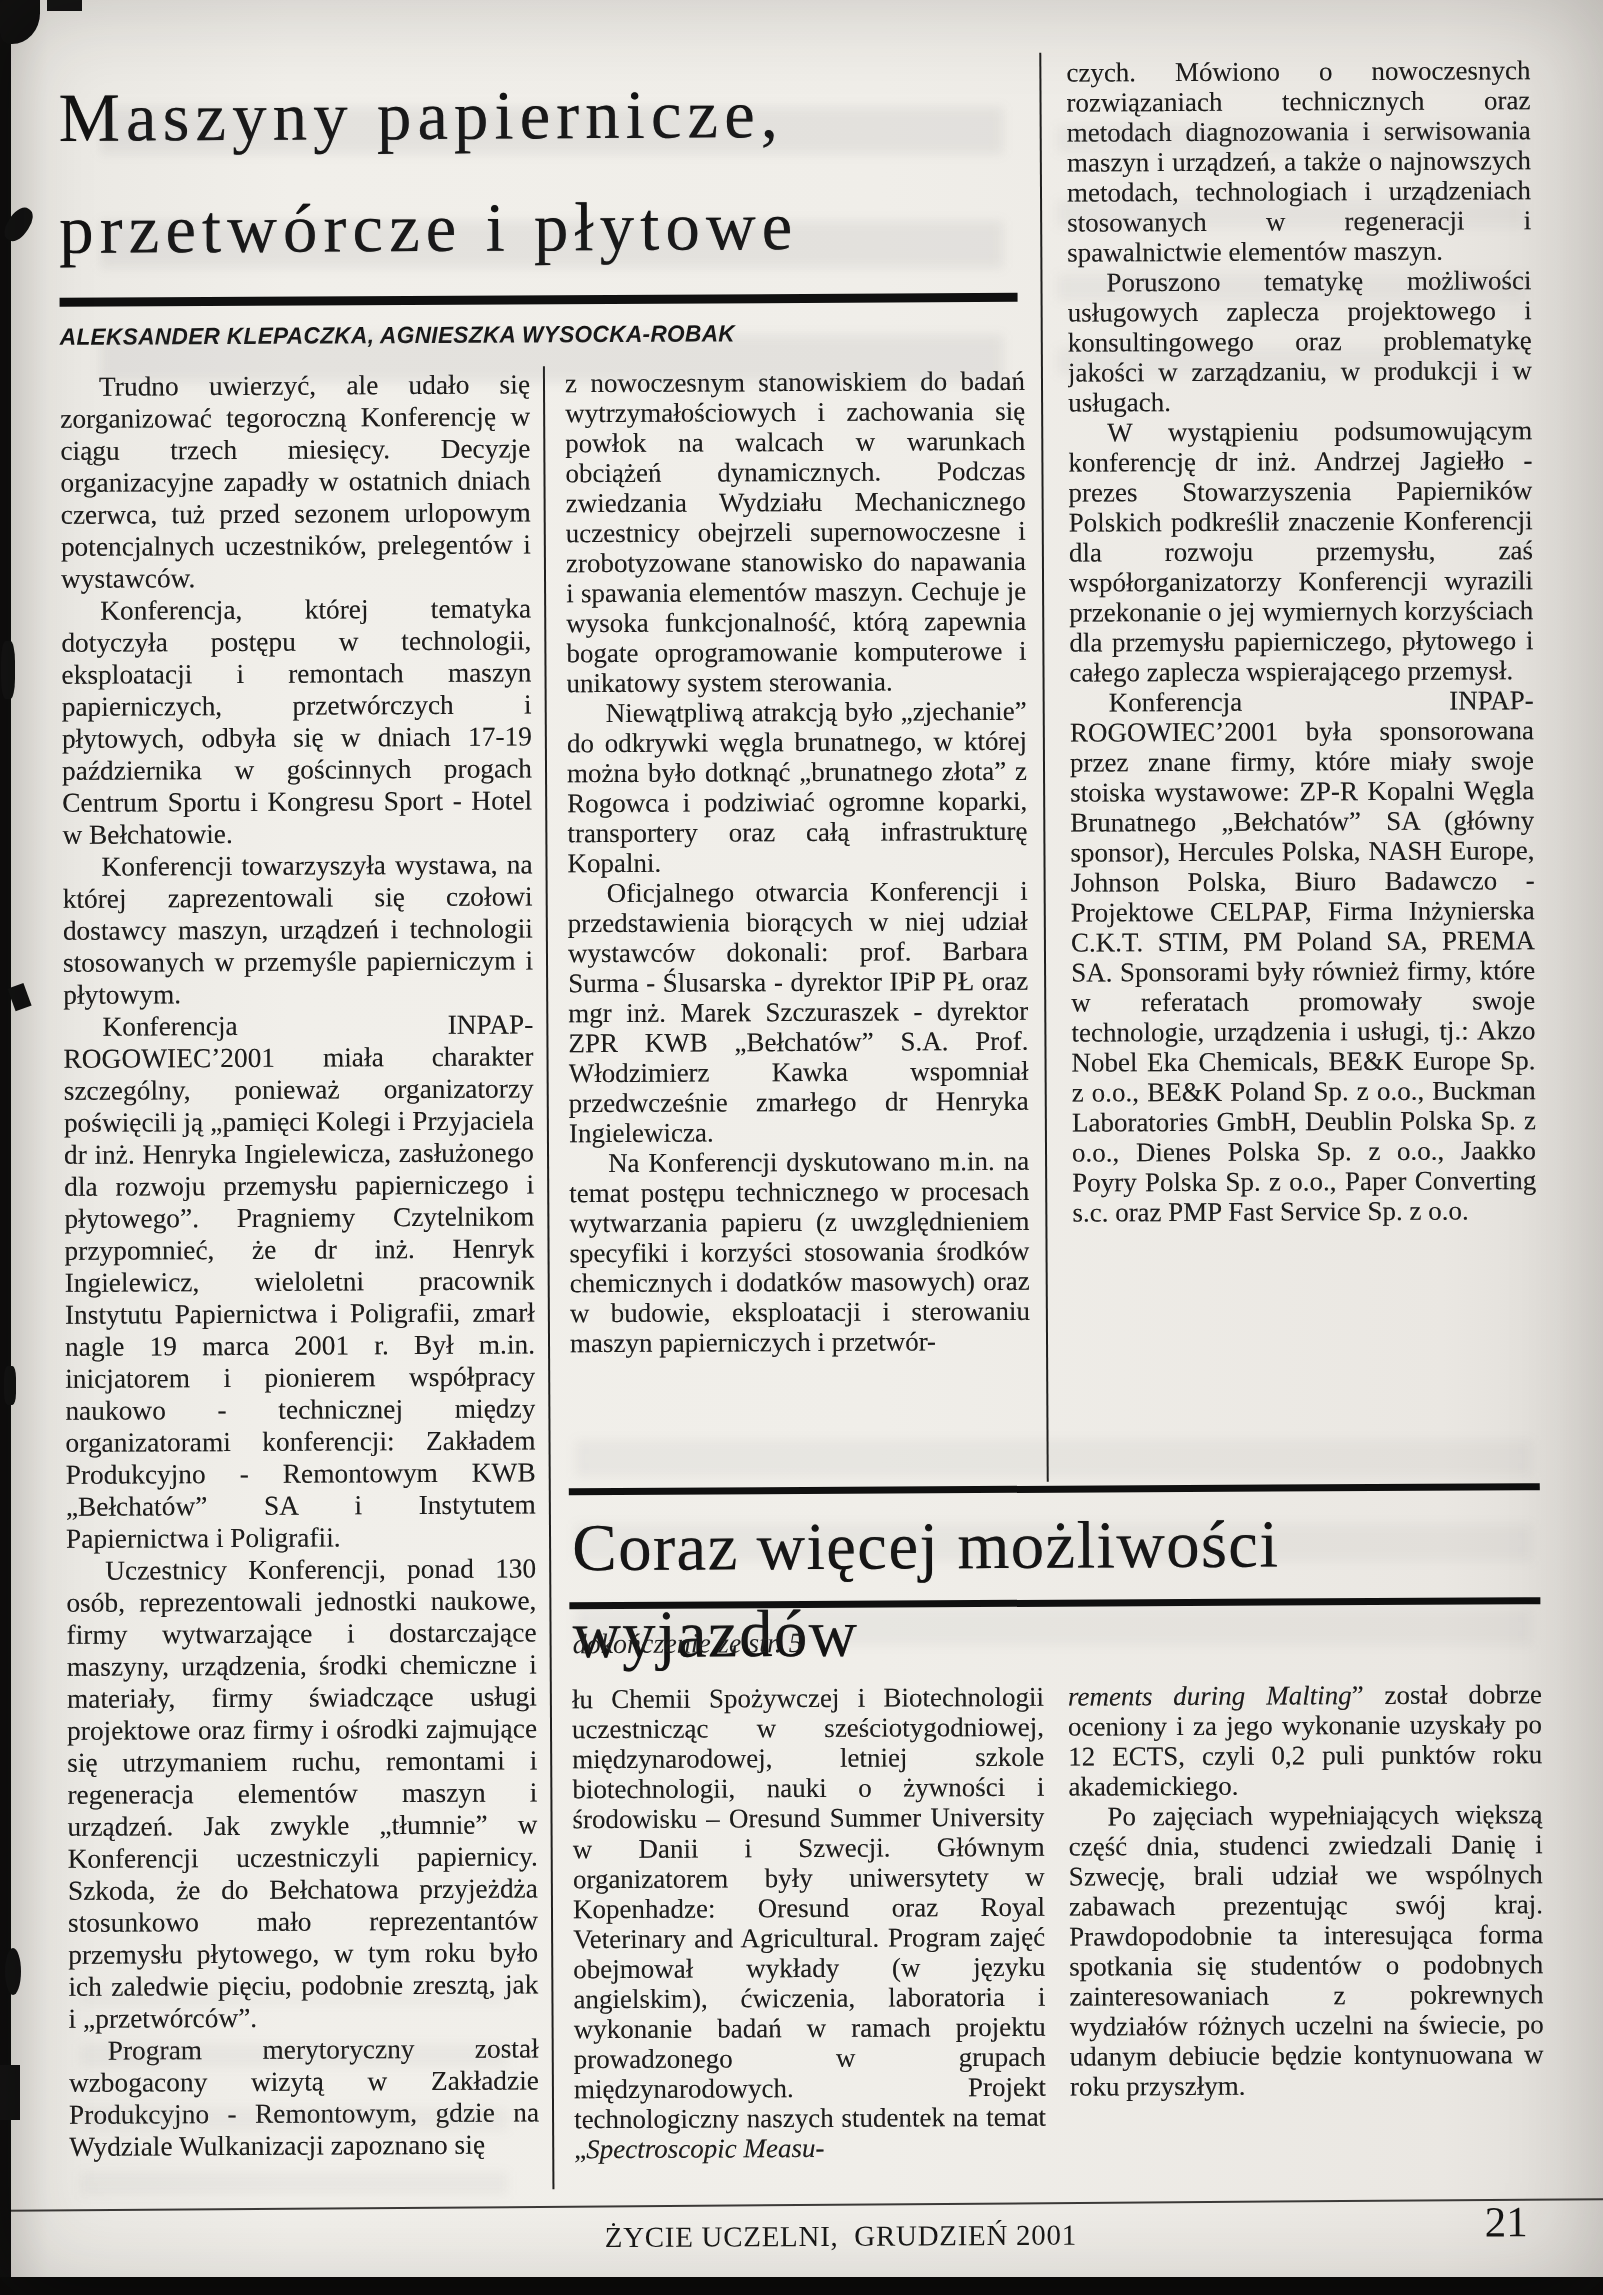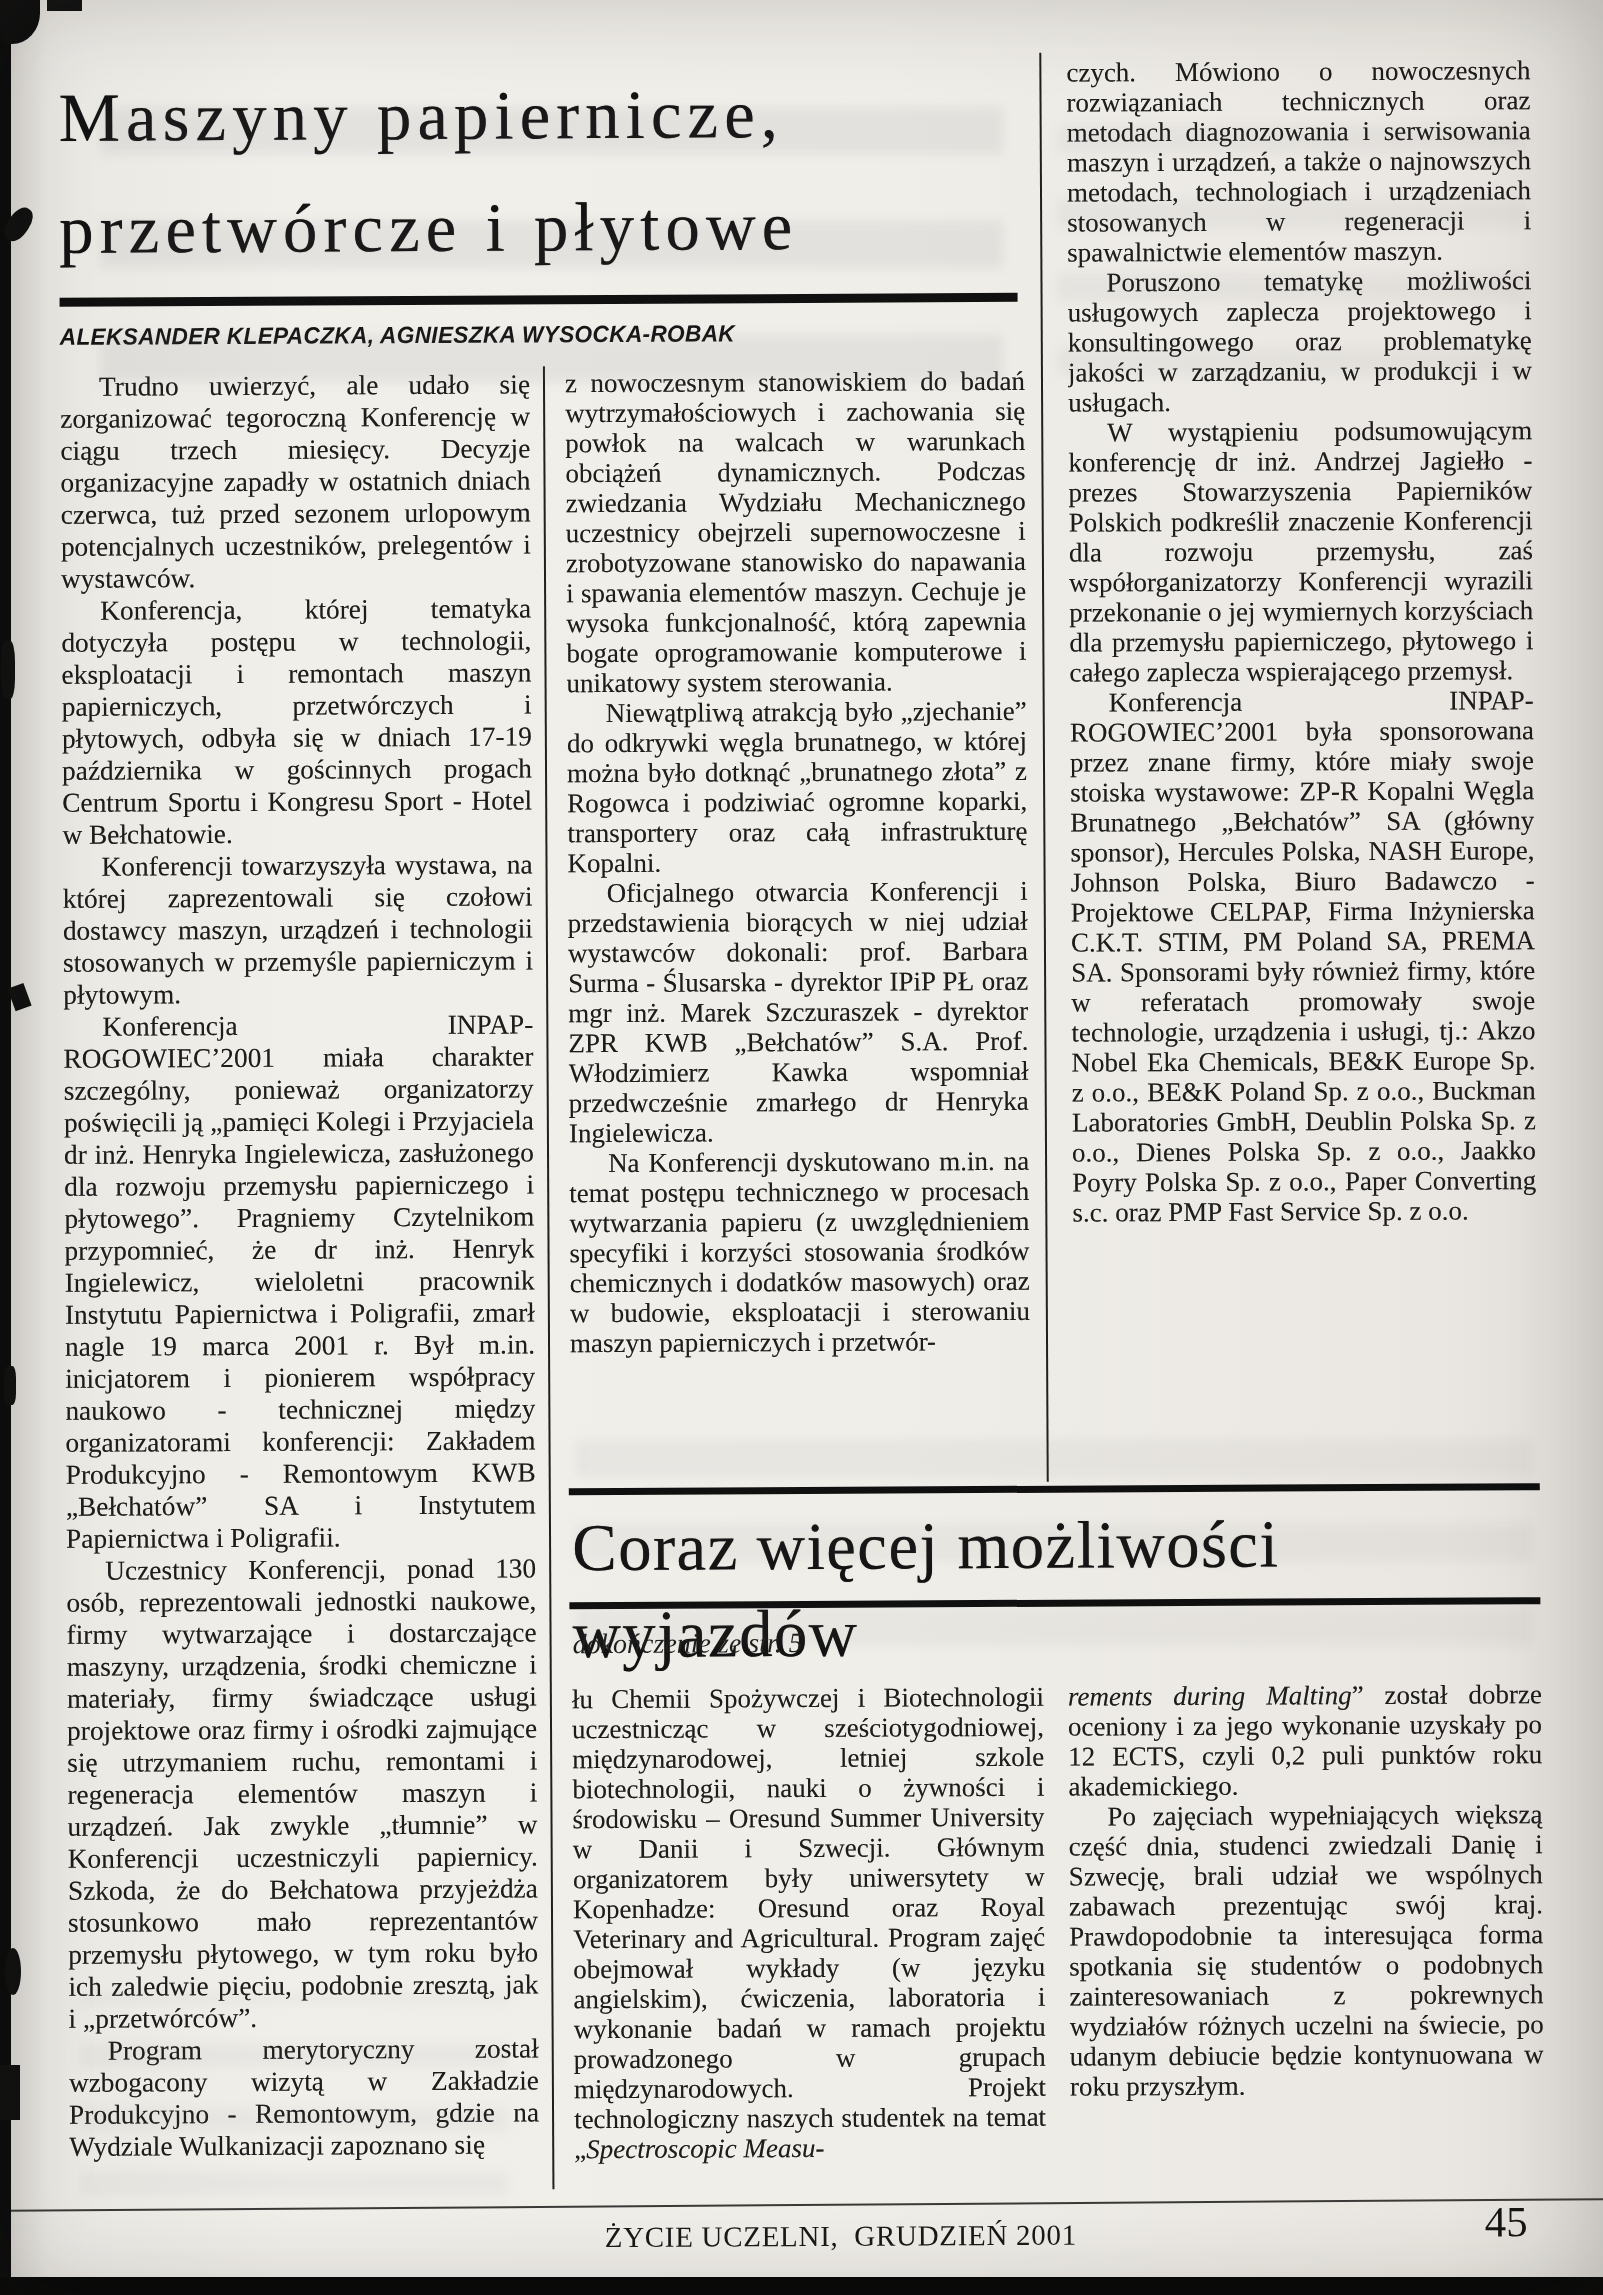--- a/index.html
+++ b/index.html
@@ -127,21 +127,21 @@
           <p><span>łu Chemii Spożywczej i Biotechnologii uczestnicząc w sześciotygodniowej, międzynarodowej, letniej szkole biotechnologii, nauki o żywności i środowisku – Oresund Summer University w Danii i Szwecji. Głównym organizatorem były uniwersytety w Kopenhadze: Oresund oraz Royal Veterinary and Agricultural. Program zajęć obejmował wykłady (w języku angielskim), ćwiczenia, laboratoria i wykonanie badań w ramach projektu prowadzonego w grupach międzynarodowych. Projekt technologiczny naszych studentek na temat „</span><span class="it">Spectroscopic Measu-</span></p>
         </div>
       <div class="bodytext art2col2 cont">
           <p><span class="it">rements during Malting</span><span>” został dobrze oceniony i za jego wykonanie uzyskały po 12 ECTS, czyli 0,2 puli punktów roku akademickiego.</span></p>
           <p><span>Po zajęciach wypełniających większą część dnia, studenci zwiedzali Danię i Szwecję, brali udział we wspólnych zabawach prezentując swój kraj. Prawdopodobnie ta interesująca forma spotkania się studentów o podobnych zainteresowaniach z pokrewnych wydziałów różnych uczelni na świecie, po udanym debiucie będzie kontynuowana w roku przyszłym.</span></p>
         </div>
     </div>
 
     <div class="footer-rule"></div>
     <div class="footer-journal">ŻYCIE UCZELNI,  GRUDZIEŃ 2001</div>
-    <div class="footer-page">45</div>
+    <div class="footer-page">21</div>
   </div>
 
   <div class="edge-left"></div>
   <div class="edge-bottom"></div>
   <div class="corner-tl"></div>
   <div class="mark m1"></div>
   <div class="mark m2"></div>
   <div class="mark m3"></div>
   <div class="mark m4"></div>
   <div class="mark m5"></div>

